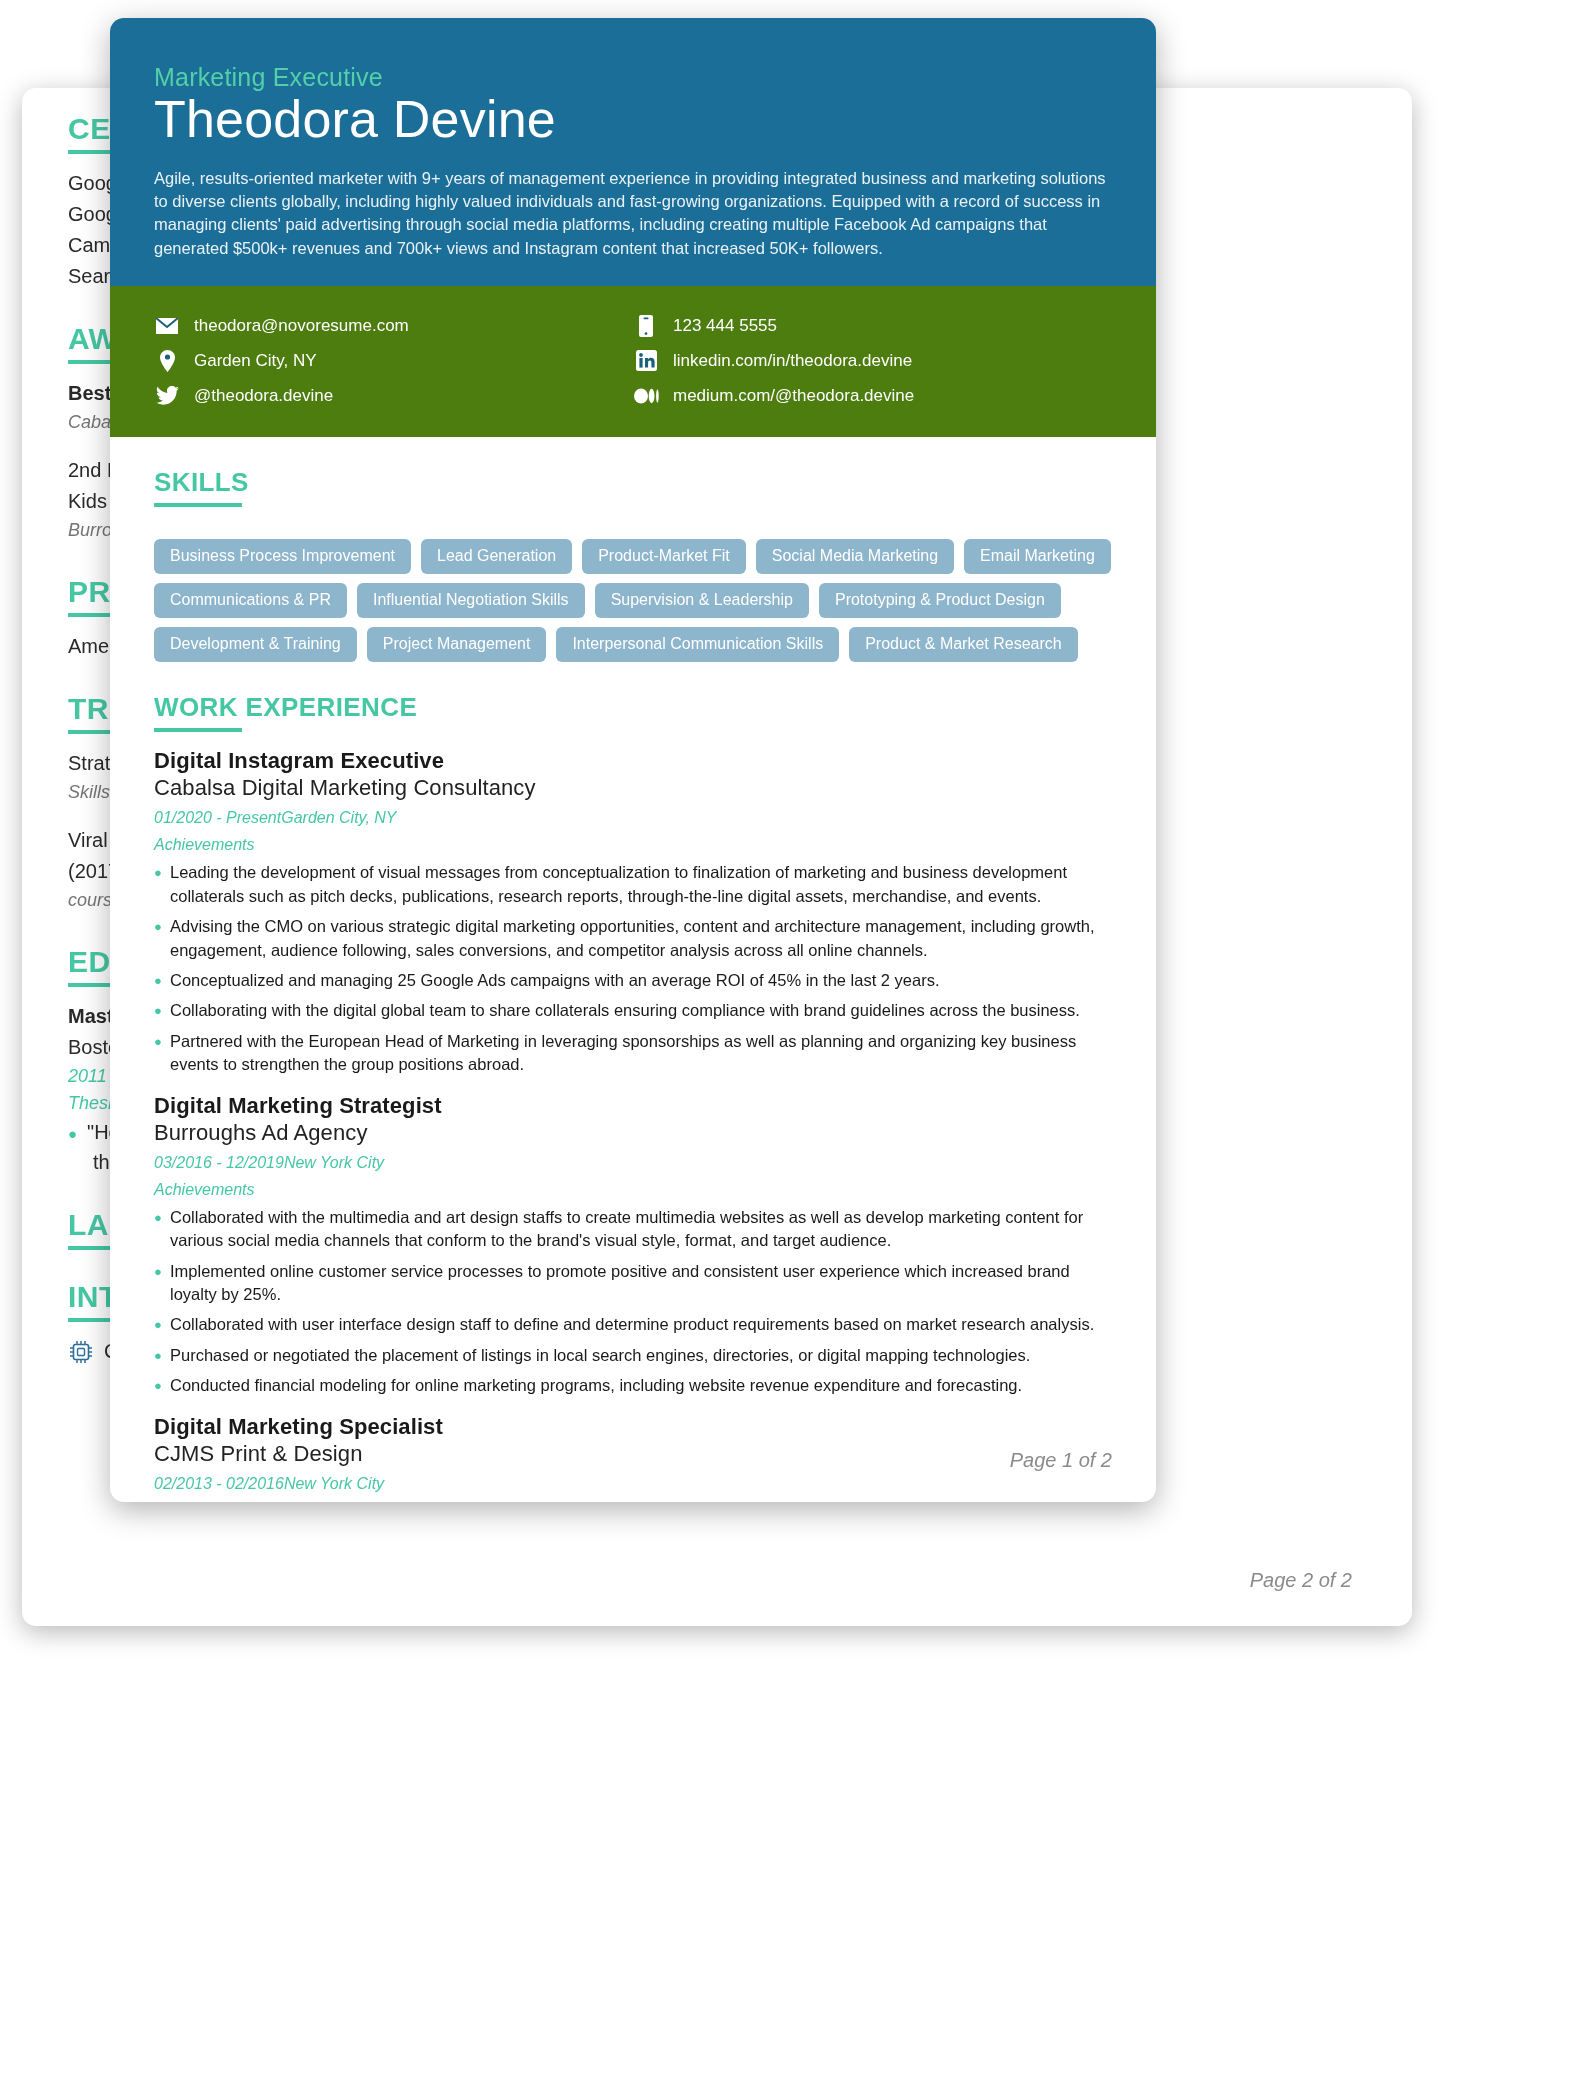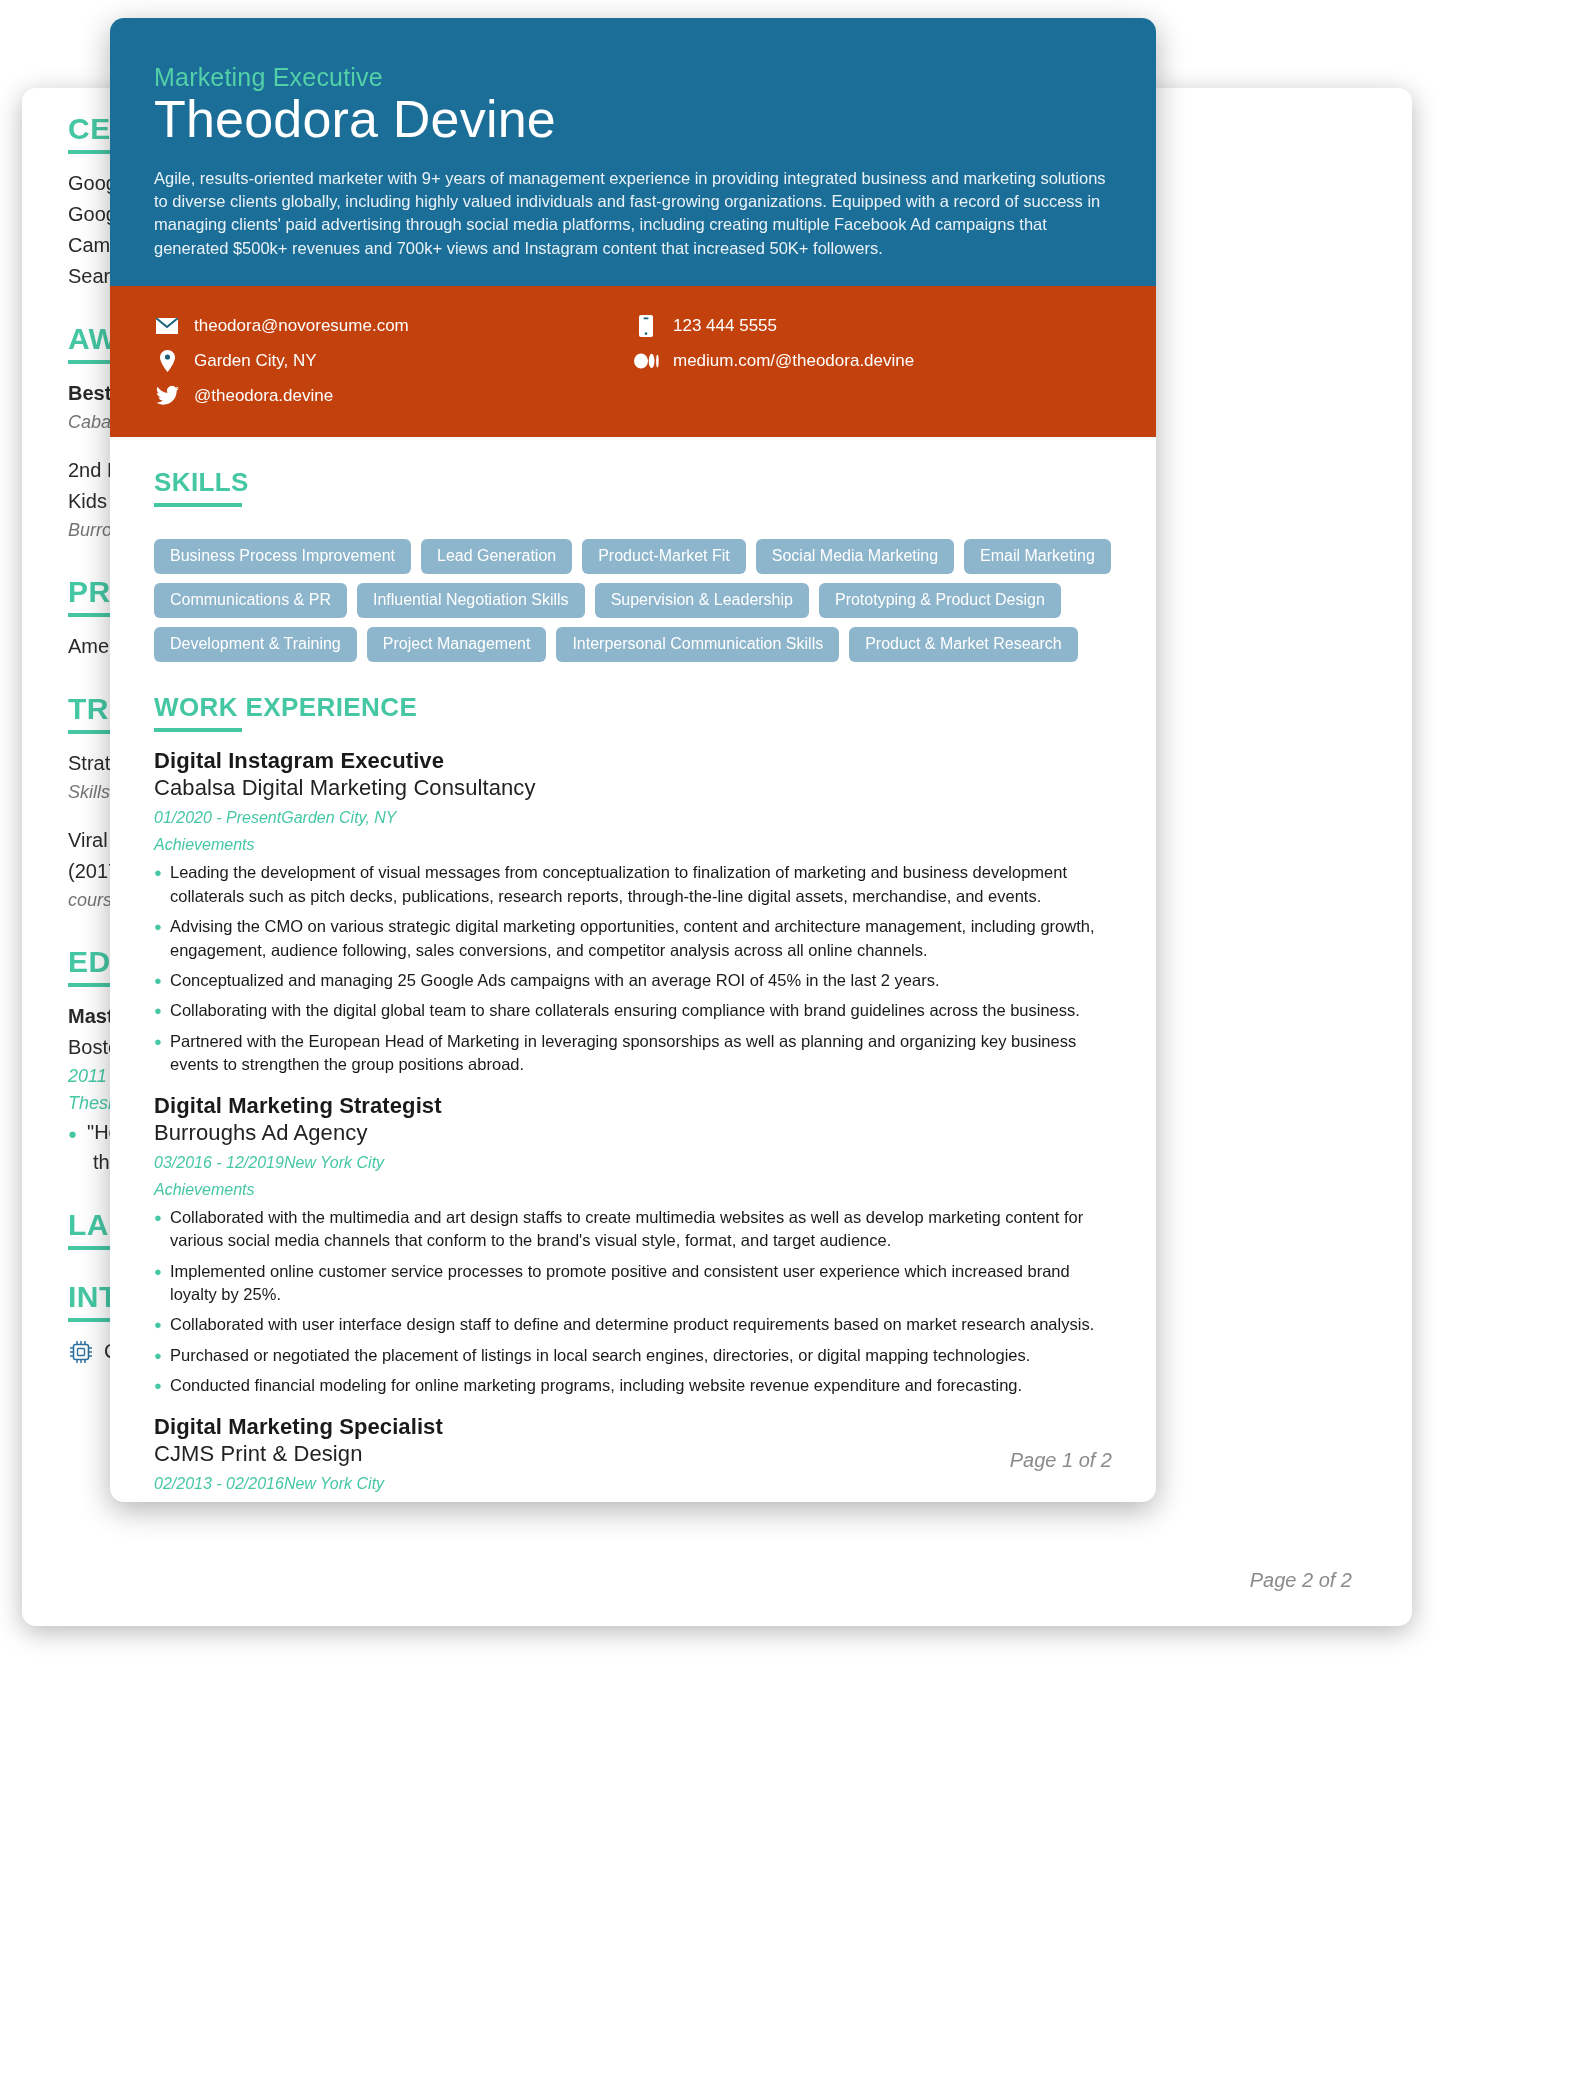--- a/index.html
+++ b/index.html
@@ -84,21 +84,21 @@
     letter-spacing:.2px;
   }
   #summary{
     color:#eaf2f7;
     font-size:16.5px;
     line-height:1.42;
     margin-top:20px;
     max-width:960px;
   }
   #hdr-contacts{
-    background:#c2410c;
+    background:#4d7c0f;
     padding:22px 44px 24px 44px;
     display:flex;
   }
   .ccol{width:50%;}
   .crow{
     display:flex;align-items:center;
     height:35px;
     color:#ffffff;font-size:17px;
   }
   .crow .ico{
@@ -253,20 +253,31 @@
     <div class="ccol" id="contacts-right">
         <div class="crow">
           <span class="ico">
             <svg width="14" height="22" viewBox="0 0 14 22">
               <rect x="0" y="0" width="14" height="22" rx="2" fill="#fff"></rect>
               <rect x="4.5" y="2.6" width="5" height="1.6" rx=".8" fill="#1A6179"></rect>
               <circle cx="7" cy="18.6" r="1.3" fill="#1A6179"></circle>
             </svg>
           </span>
           <span>123 444 5555</span>
+        </div>
+        <div class="crow">
+          <span class="ico">
+            <svg width="21" height="21" viewBox="0 0 21 21">
+              <rect x="0" y="0" width="21" height="21" rx="2.5" fill="#fff"></rect>
+              <rect x="3.4" y="8" width="3.2" height="9.6" fill="#1A6179"></rect>
+              <circle cx="5" cy="5" r="1.9" fill="#1A6179"></circle>
+              <path d="M9 8h3v1.4c.5-.9 1.6-1.6 3-1.6 2.4 0 3.6 1.4 3.6 4.2v5.6h-3.2V12.6c0-1.4-.5-2.1-1.6-2.1-1.1 0-1.7.7-1.7 2.1v5h-3.1z" fill="#1A6179"></path>
+            </svg>
+          </span>
+          <span>linkedin.com/in/theodora.devine</span>
         </div>
         <div class="crow">
           <span class="ico">
             <svg width="25" height="16" viewBox="0 0 25 16">
               <ellipse cx="7" cy="8" rx="7" ry="7.6" fill="#fff"></ellipse>
               <ellipse cx="17.6" cy="8" rx="2.9" ry="7.2" fill="#fff"></ellipse>
               <ellipse cx="23.4" cy="8" rx="1.3" ry="6.6" fill="#fff"></ellipse>
             </svg>
           </span>
           <span>medium.com/@theodora.devine</span>

